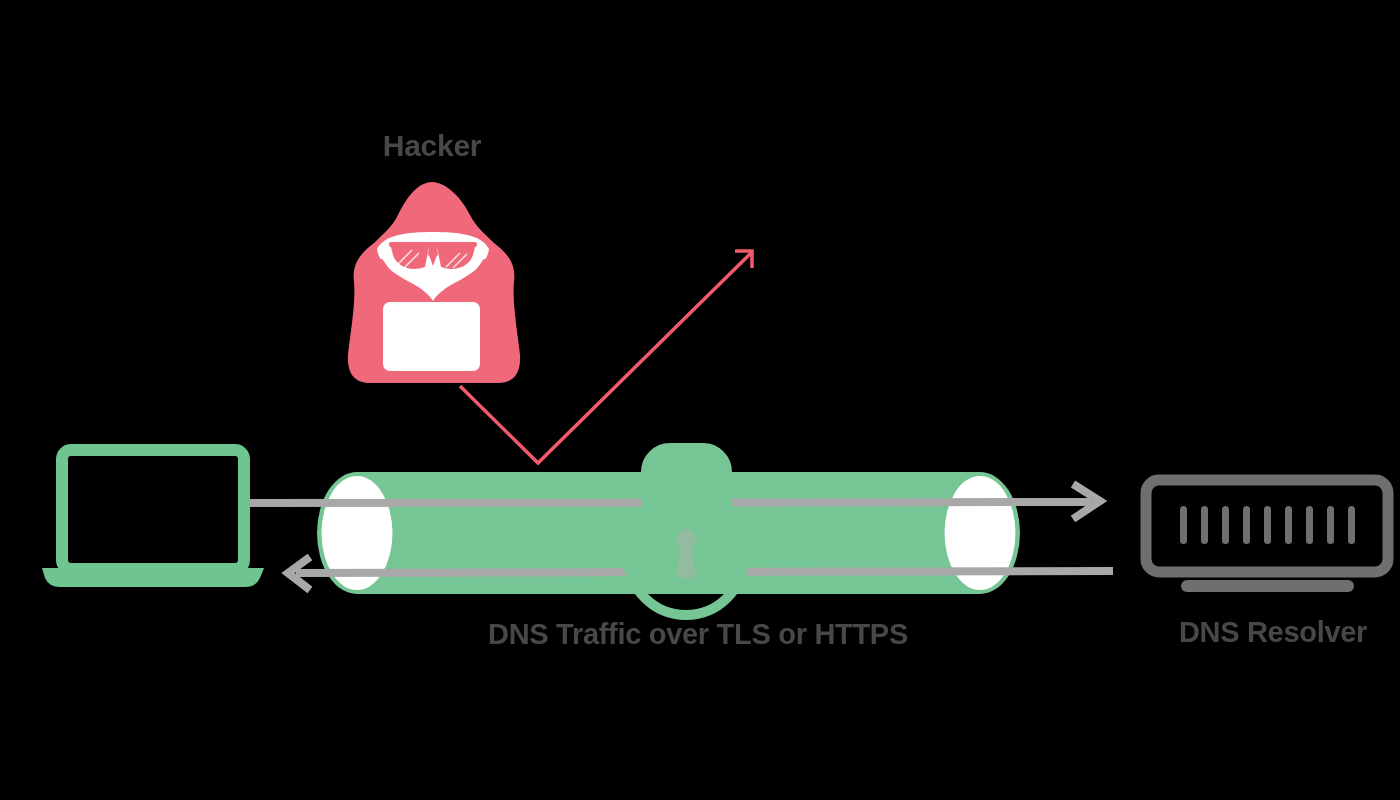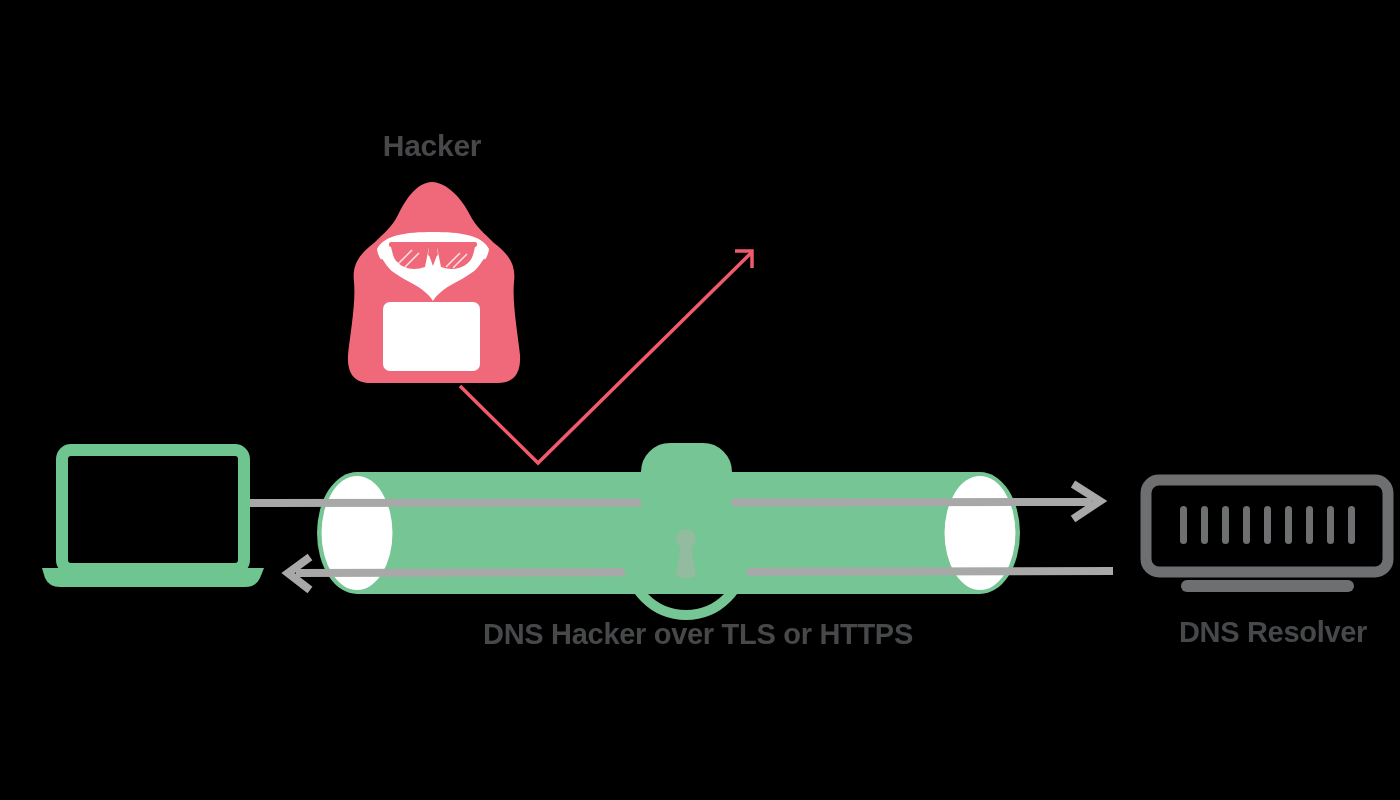--- a/index.html
+++ b/index.html
@@ -123,15 +123,15 @@
         <rect x="1285" y="506" width="7" height="38" rx="3.5"></rect>
         <rect x="1306" y="506" width="7" height="38" rx="3.5"></rect>
         <rect x="1327" y="506" width="7" height="38" rx="3.5"></rect>
         <rect x="1348" y="506" width="7" height="38" rx="3.5"></rect>
       </g>
       <rect x="1181" y="580" width="173" height="12" rx="6" style="fill:var(--server-gray)"></rect>
     </g>
   </svg>
 
   <div class="label label-hacker">Hacker</div>
-  <div class="label label-tunnel">DNS Hacker over TLS or HTTPS</div>
+  <div class="label label-tunnel">DNS Traffic over TLS or HTTPS</div>
   <div class="label label-resolver">DNS Resolver</div>
 </div>
 
 </body></html>

